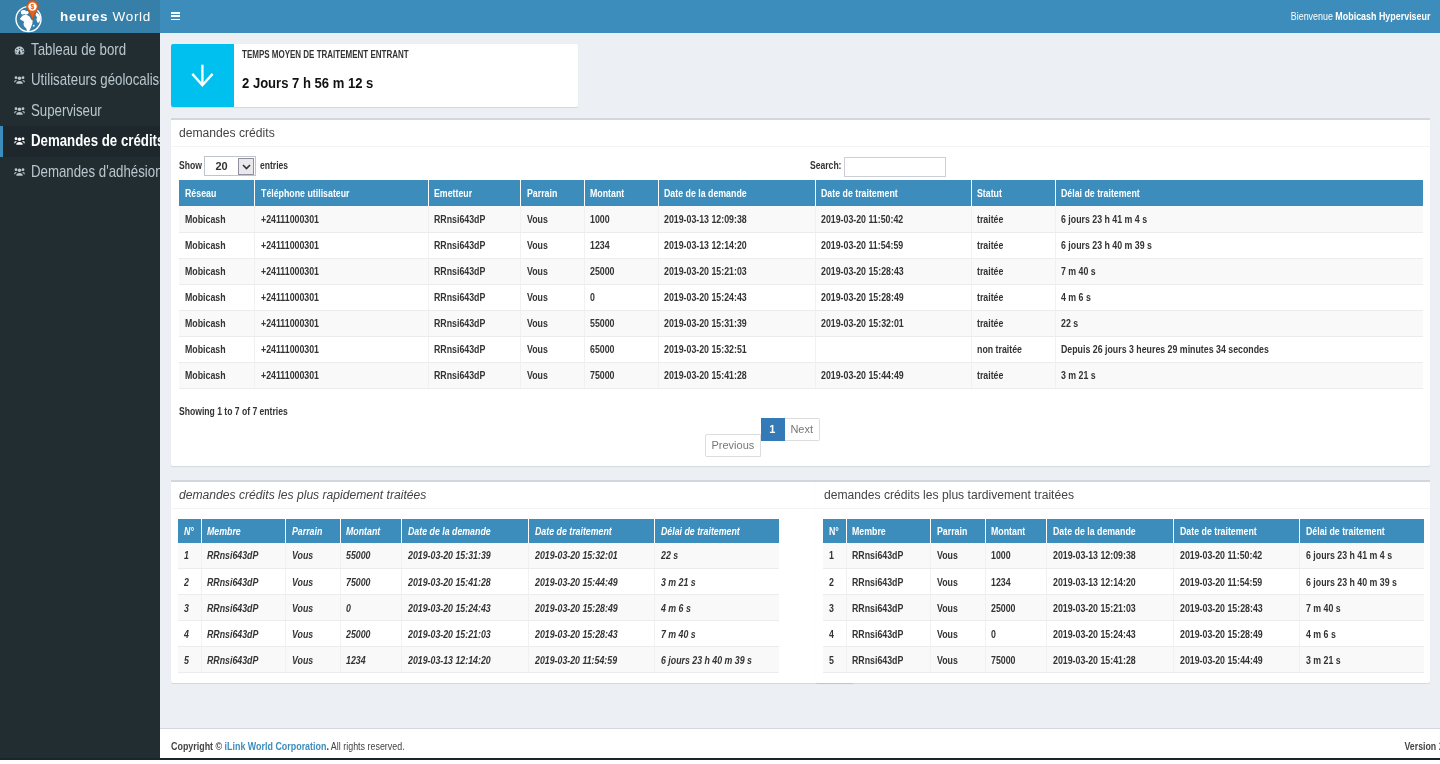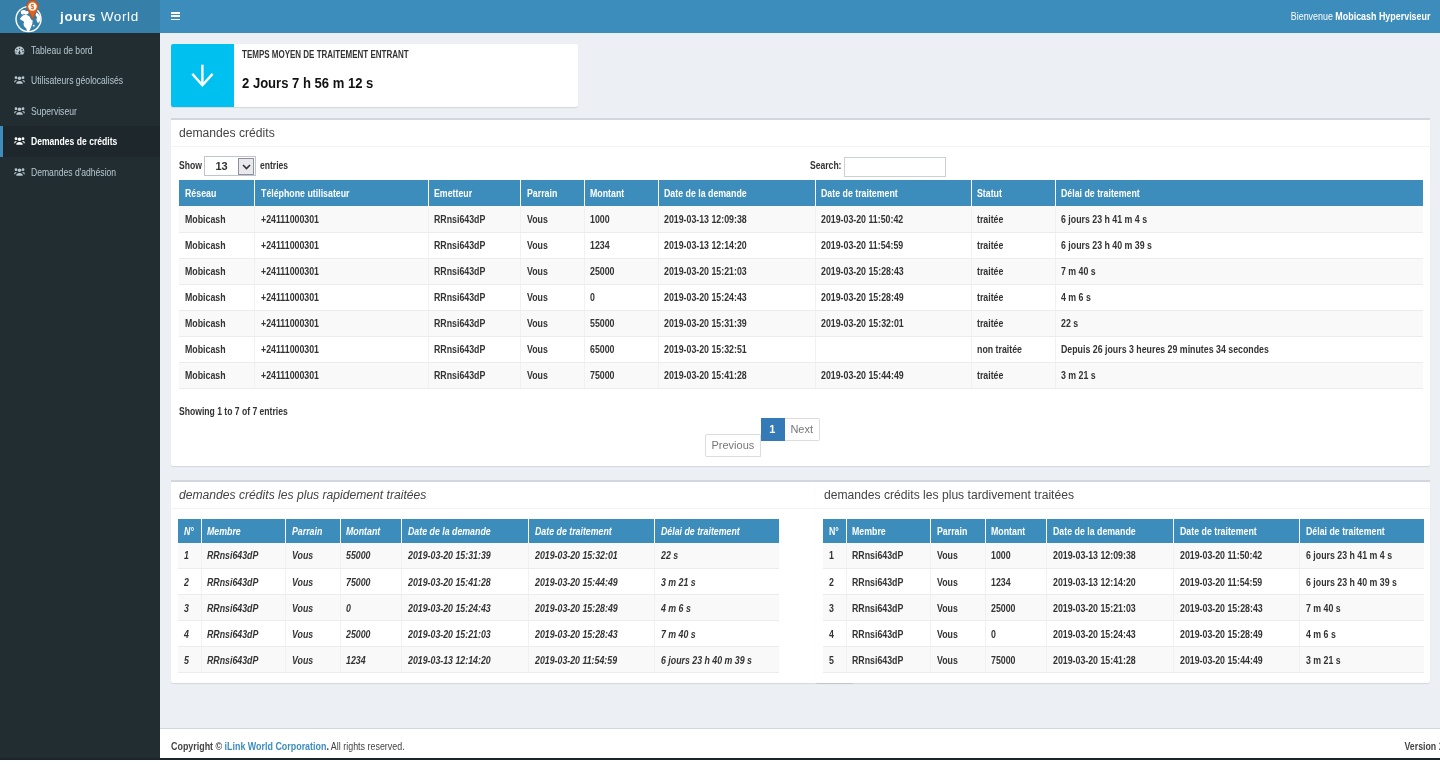--- a/index.html
+++ b/index.html
@@ -12,21 +12,21 @@
 
 .logo { position:absolute; left:0; top:0; width:160px; height:33px; background:#367fa9; color:#fff; z-index:5; }
 .logo-text { position:absolute; left:60px; top:0; height:33px; line-height:33px; font-size:13.5px; letter-spacing:0.65px; color:#fff; white-space:nowrap; }
 .navbar { position:absolute; left:160px; top:0; right:0; height:33px; background:#3c8dbc; }
 .burger { position:absolute; left:10.5px; top:12px; width:9.5px; }
 .burger div { height:1.7px; background:#fff; margin-bottom:1.7px; }
 .welcome { position:absolute; right:9.5px; top:0; height:33px; line-height:33px; font-size:11px; color:#fff; }
 
 
 .sidebar { position:absolute; left:0; top:33px; width:160px; height:725px; background:#222d32; }
-.sitem { position:relative; height:30.4px; line-height:30.4px; color:#b8c7ce; font-size:11px; white-space:nowrap; border-left:3px solid transparent;padding-left:15px; }
+.sitem { position:relative; height:30.4px; line-height:30.4px; color:#b8c7ce; font-size:17px; white-space:nowrap; border-left:3px solid transparent;padding-left:15px; }
 .sitem .ic { position:absolute; left:11px; top:10px; width:11px; height:11px; }
 .sitem .txt { position:absolute; left:27.5px; top:0; }
 .sitem.active { background:#1e282c; border-left-color:#3c8dbc; color:#fff; font-weight:bold; }
 
 
 .content { position:absolute; left:160px; top:33px; width:1280px; height:695px; background:#ecf0f5; }
 .infobox { position:absolute; left:11px; top:11px; width:407px; height:63px; background:#fff; border-radius:2px; box-shadow:0 1px 1px rgba(0,0,0,0.1); }
 .infobox .iicon { position:absolute; left:0; top:0; width:63px; height:63px; background:#00c0ef; border-radius:2px 0 0 2px; }
 .infobox .ititle { position:absolute; left:71px; top:3.8px; font-size:10px; line-height:1.3; font-weight:bold; color:#333; }
 .infobox .inum { position:absolute; left:71px; top:18.2px; font-size:15px; line-height:1.3; font-weight:bold; color:#111;margin-top:11px; }
@@ -84,21 +84,21 @@
     <svg width="52" height="33" viewBox="0 0 52 33" style="position:absolute;left:0;top:0;">
       <circle cx="28.5" cy="19.1" r="12.5" fill="none" stroke="#fff" stroke-width="1.4"></circle>
       <path d="M20.8 11.2 q1.8,-1.4 3.6,-1.2 l2.2,1.2 q1.6,-0.4 2.2,0.8 l-0.6,1.8 -2.2,1 -1.4,-0.8 -2.2,0.6 q-1.8,-0.6 -1.6,-3.4 z" fill="#fff"></path>
       <path d="M22.8 15.6 l2.6,-1 2.6,0.8 1.8,1.4 1.2,2.6 1.6,0.8 -0.2,3.2 -1.2,3.4 -1.6,3.6 q-1.2,1.4 -2.6,0.6 l-0.8,-2.8 q-1.8,-0.8 -2.4,-2.6 q-0.8,-2 0.4,-3.6 l-1.8,-1.6 q-2,-0.2 -2.4,-2 z" fill="#fff"></path>
       <path d="M36.6 12.2 l2.6,2.2 1.4,3 -0.4,3.2 -1.6,2.2 -1.4,-0.6 -0.8,-2.6 0.6,-2.4 -1.6,-2.2 z" fill="#fff"></path>
       <circle cx="33.7" cy="25.7" r="0.9" fill="#fff"></circle>
       <path d="M32.5 0.4 C29.2,0.4 26.7,3 26.7,6.3 C26.7,8.8 28.4,11 30.2,13.6 L32.5,19.2 L34.8,13.6 C36.6,11 38.3,8.8 38.3,6.3 C38.3,3 35.8,0.4 32.5,0.4 Z" fill="#e8611b" stroke="#c04c08" stroke-width="0.7"></path>
       <circle cx="32.5" cy="6.6" r="4.2" fill="#fff"></circle>
       <text x="32.5" y="9" font-size="6.8" font-weight="bold" fill="#db5a10" text-anchor="middle" font-family="Liberation Sans">$</text>
     </svg>
-    <div class="logo-text"><b>jours</b> World</div>
+    <div class="logo-text"><b>heures</b> World</div>
   </div>
 
   <div class="sidebar">
     <div style="padding-top:2px;">
 <div class="sitem">
           <svg class="ic" viewBox="0 0 16 16">
             <g fill="#b8c7ce">
               <path d="M8 2.2 C4.1 2.2 1 5.3 1 9.2 c0 1.8 0.7 3.5 1.8 4.7 h10.4 c1.1-1.2 1.8-2.9 1.8-4.7 C15 5.3 11.9 2.2 8 2.2 z M8 3.9 a1 1 0 1 1 0 2 a1 1 0 0 1 0-2 z M4.2 5.5 a1 1 0 1 1 0 2 a1 1 0 0 1 0-2 z M11.8 5.5 a1 1 0 1 1 0 2 a1 1 0 0 1 0-2 z M12.6 8.4 l1 0.4 a1 1 0 1 1 -1.5 0.9 z M3 9.3 a1 1 0 1 1 0 2 a1 1 0 0 1 0-2 z M8.9 10.2 a1.6 1.6 0 1 1 -1.8 0 l0.9 -3.2 z"></path>
             </g>
           </svg>
@@ -171,21 +171,21 @@
       </div>
       <div class="ititle"><span class="cx" style="transform:scaleX(0.8)">TEMPS MOYEN DE TRAITEMENT ENTRANT</span></div>
       <div class="inum"><span class="cx" style="transform:scaleX(0.87)">2 Jours 7 h 56 m 12 s</span></div>
     </div>
 
     <div class="box box1">
       <div class="boxhead">
           <div class="boxtitle"><span class="cx" style="transform:scaleX(0.97)">demandes crédits</span></div>
         </div>
       <div class="showrow"><span class="cx" style="transform:scaleX(0.78)">Show</span><span class="selbox">
-            <span class="val">13</span>
+            <span class="val">20</span>
             <span class="arr">
               <svg width="9" height="6" viewBox="0 0 9 6">
                 <polyline points="1,1 4.5,4.5 8,1" fill="none" stroke="#333" stroke-width="1.6"></polyline>
               </svg>
             </span>
           </span><span class="entries"><span class="cx" style="transform:scaleX(0.78)">entries</span></span></div>
       <div class="searchrow"><span class="cx" style="transform:scaleX(0.78)">Search:</span></div>
       <div class="searchbox"></div>
 <table class="dt" style="position:absolute;left:8px;top:60.5px;width:1243.5px;">
           <colgroup>

